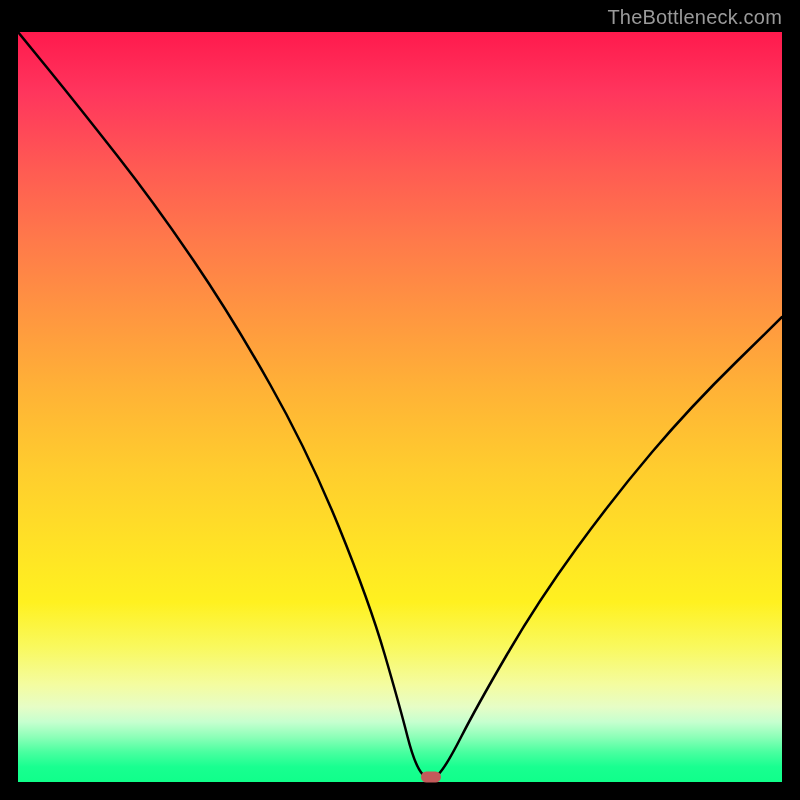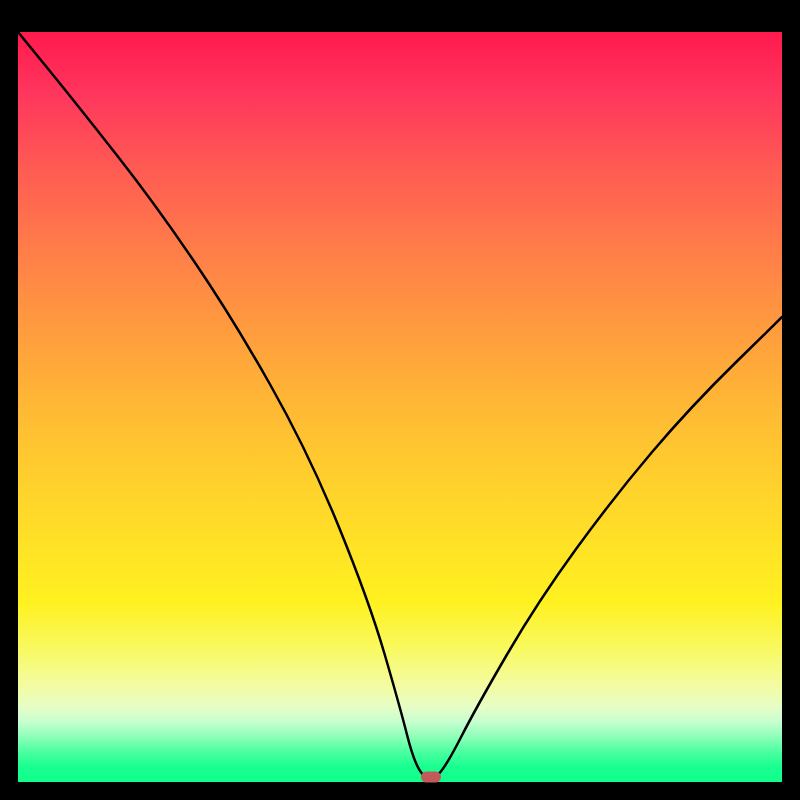--- a/index.html
+++ b/index.html
@@ -67,20 +67,21 @@
     height: 11px;
     border-radius: 6px;
     background: #c35a5a;
     transform: translate(-50%, -50%);
   }
 </style>
 </head>
 <body>
 
 <div class="frame">
+  <div class="watermark">TheBottleneck.com</div>
 
   <div class="plot">
     <svg class="curve" viewBox="0 0 764 750" preserveAspectRatio="none">
       <path id="curve-path" fill="none" stroke="#000" stroke-width="2.5" stroke-linejoin="round" stroke-linecap="round" d="M 0.0 0.0 Q 0.0 0.0 30.6 37.5 Q 61.1 75.0 99.3 123.8 Q 137.5 172.5 175.7 228.8 Q 213.9 285.0 252.1 352.5 Q 290.3 420.0 320.9 495.0 Q 351.4 570.0 366.7 622.5 Q 382.0 675.0 389.6 705.0 Q 397.3 735.0 404.9 742.5 Q 412.6 750.0 420.2 742.5 Q 427.8 735.0 443.1 705.0 Q 458.4 675.0 489.0 622.5 Q 519.5 570.0 557.7 517.5 Q 595.9 465.0 634.1 420.0 Q 672.3 375.0 718.2 330.0 T 764.0 285.0"></path>
     </svg>
     <div class="marker" id="min-marker" style="left: 412.56px; top: 745px;"></div>
   </div>
 </div>
 
 </body></html>

